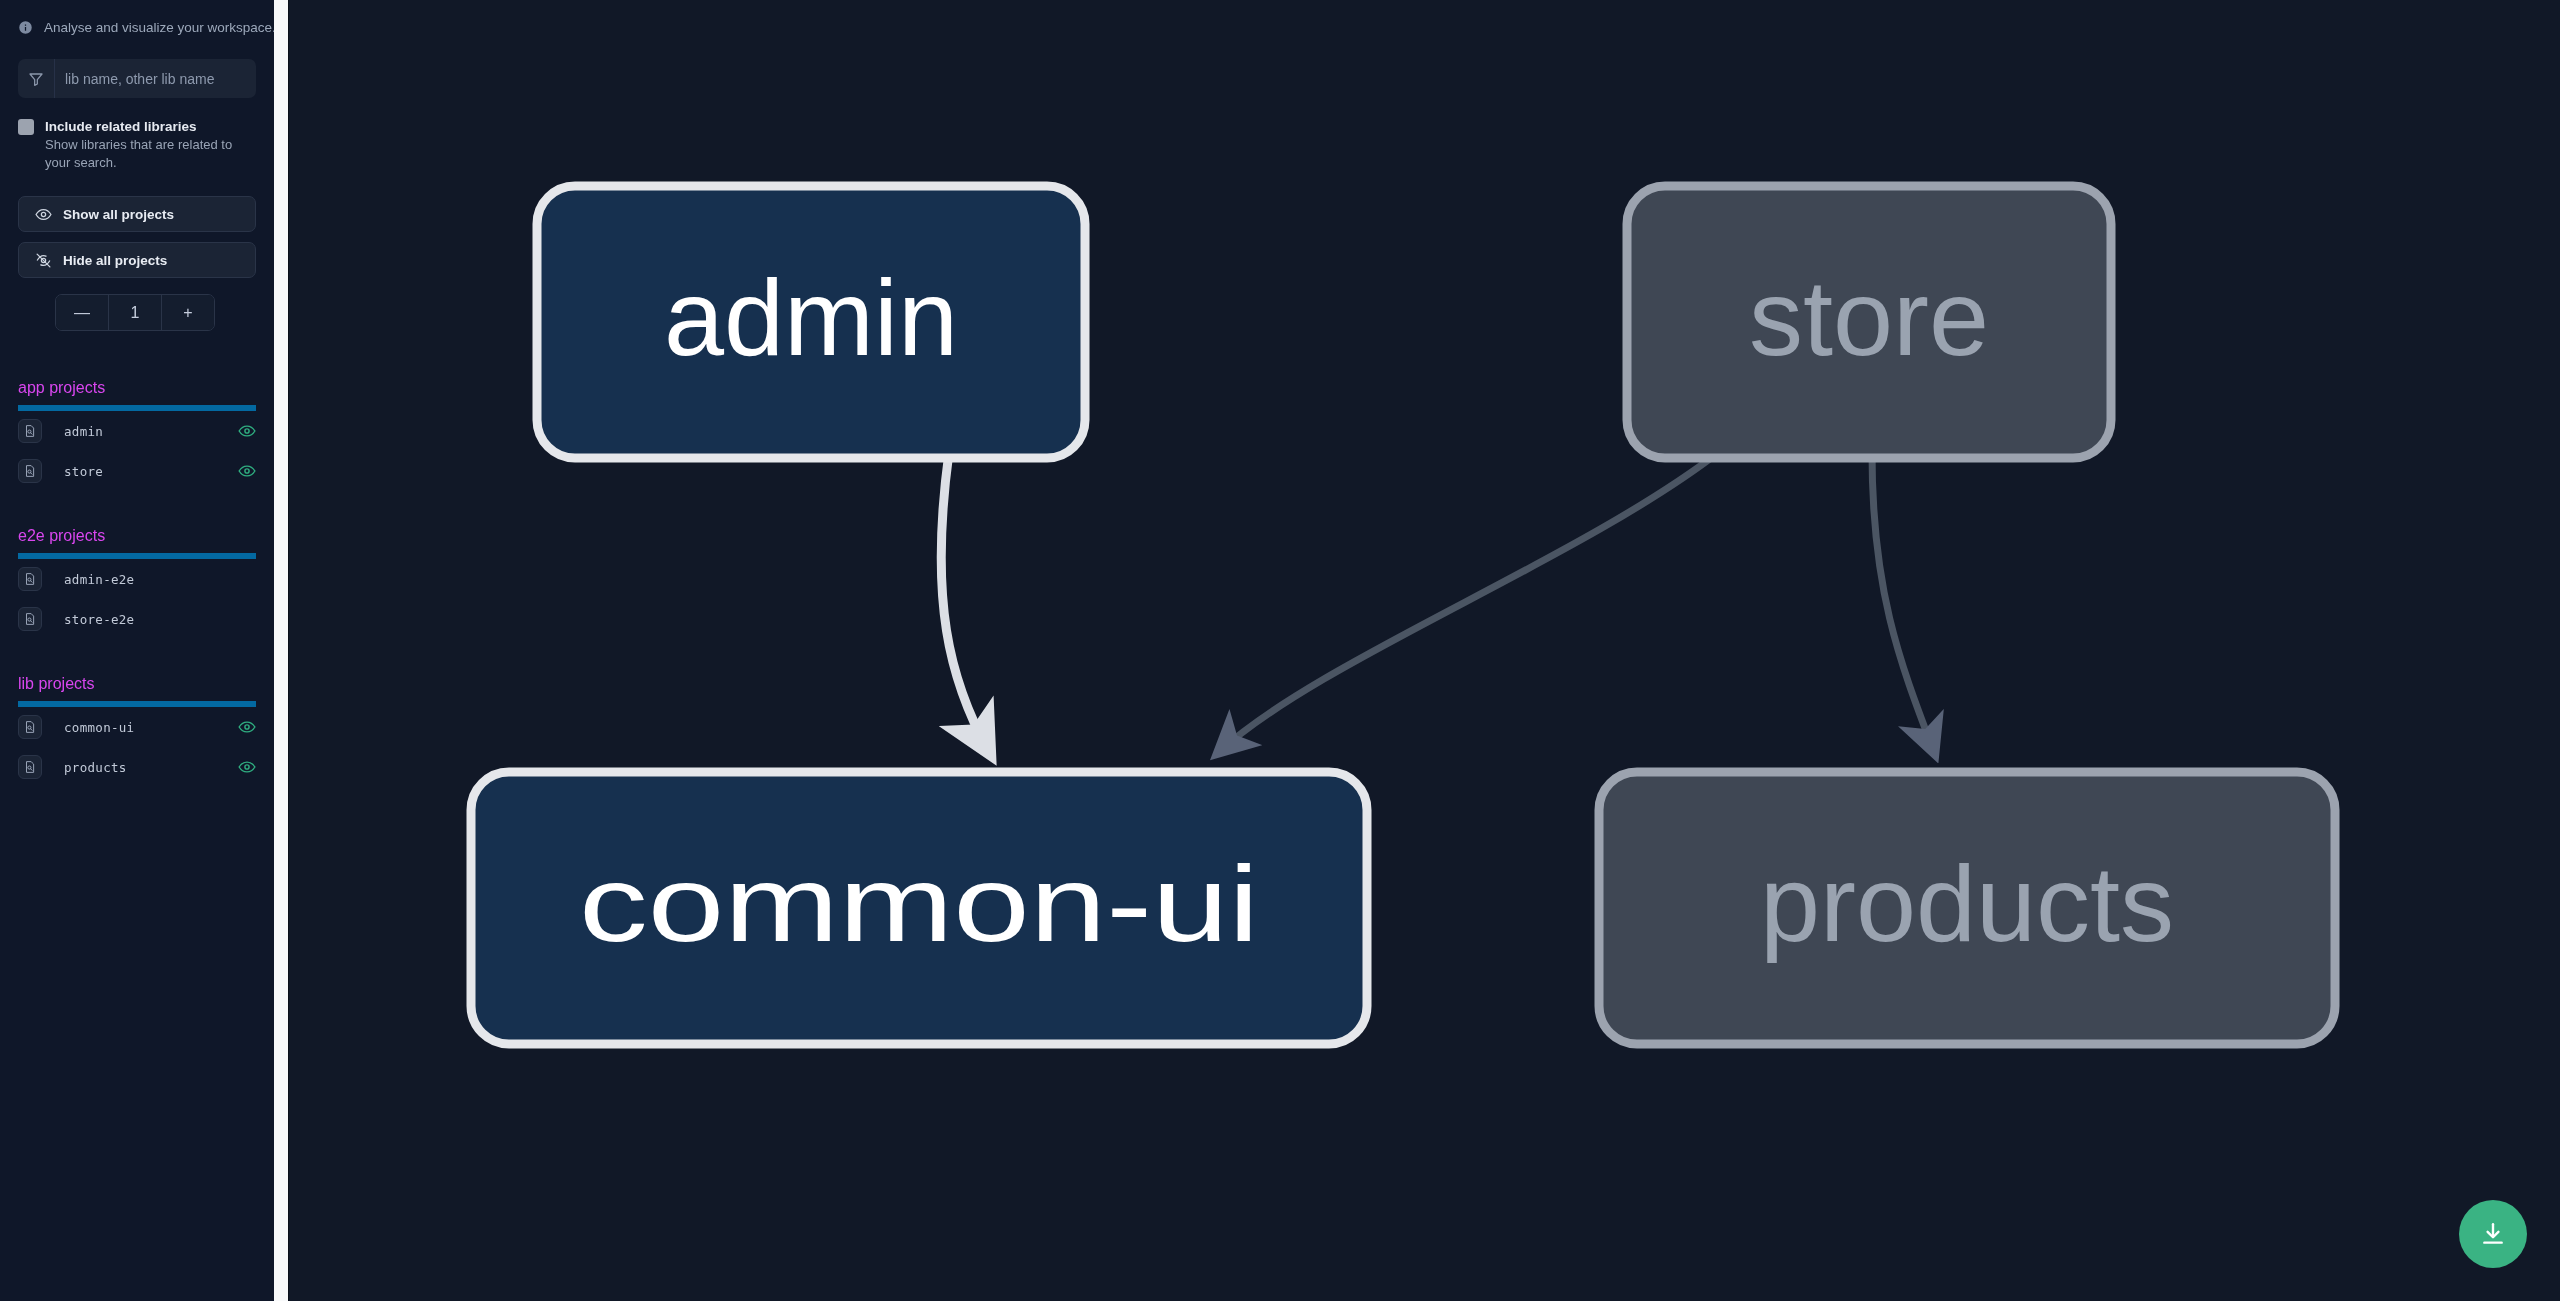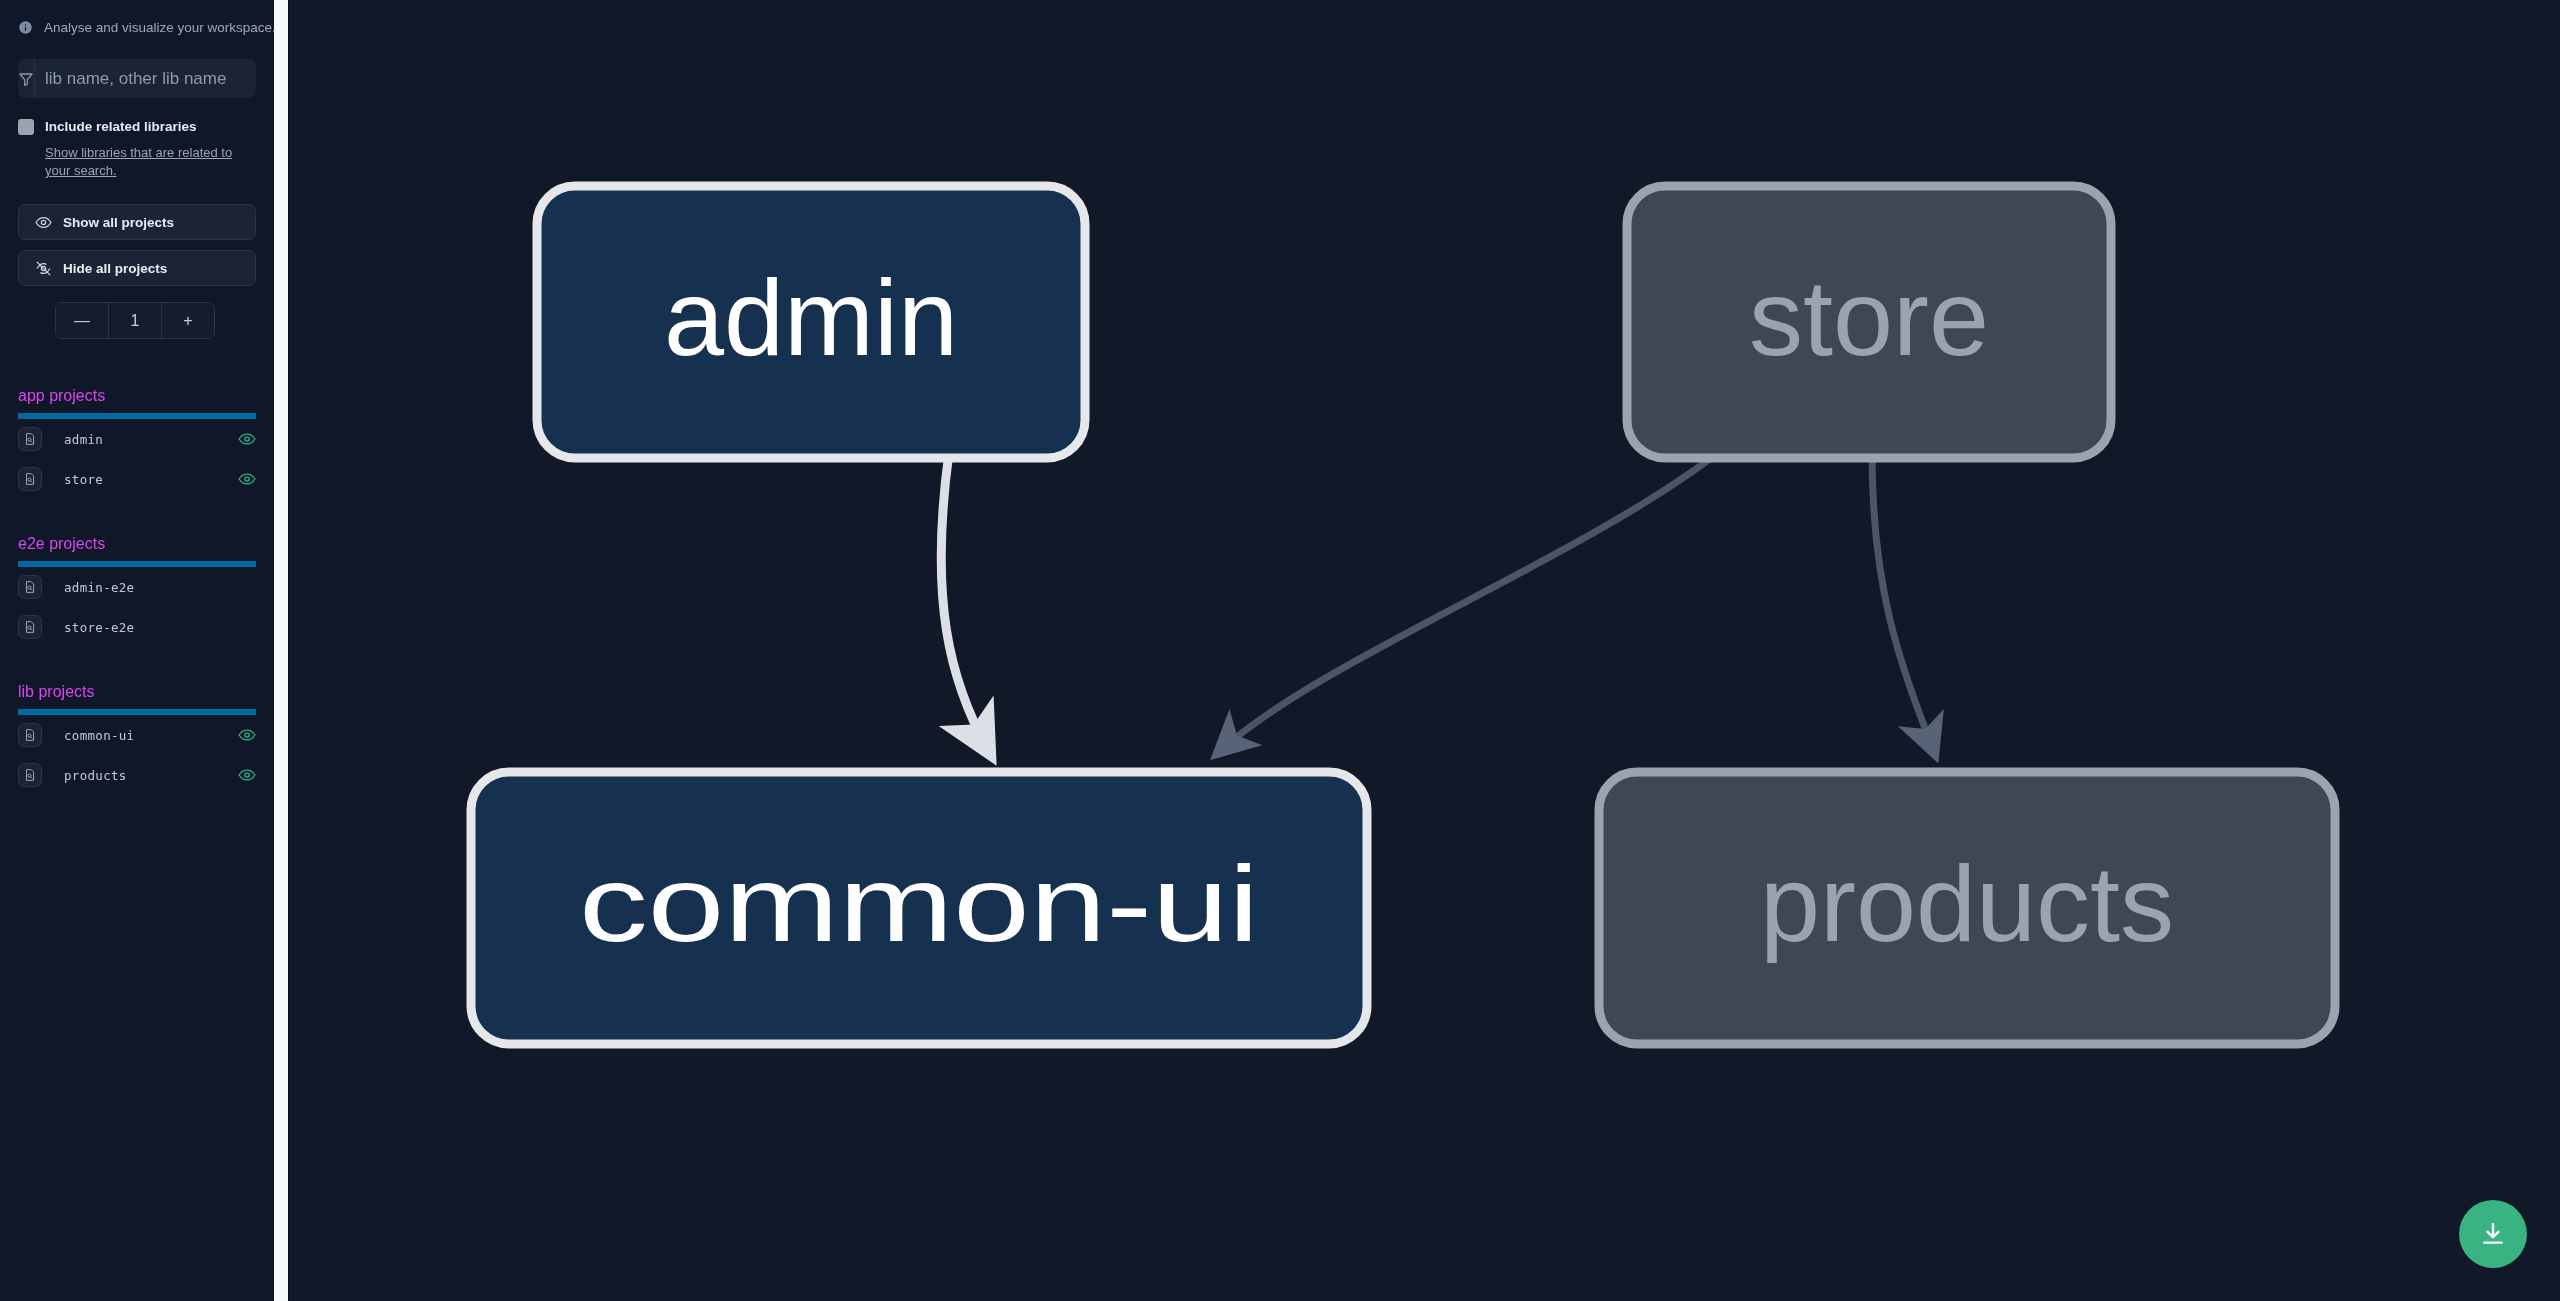--- a/index.html
+++ b/index.html
@@ -101,21 +101,21 @@
     color: #8b97ab;
   }
   .search-icon-box svg { width: 16px; height: 16px; display: block; }
   .search-input {
     flex: 1;
     background: transparent;
     border: none;
     outline: none;
     color: #d4dae4;
     font-family: "Liberation Sans", sans-serif;
-    font-size: 17px;
+    font-size: 14px;
     padding: 0 10px;
   }
   .search-input::placeholder { color: #8e9aae; }
 
   
   .check-row {
     display: flex;
     align-items: flex-start;
     gap: 11px;
     padding: 0 18px;
@@ -145,22 +145,21 @@
   .check-title {
     color: #e6eaf1;
     font-size: 13.5px;
     font-weight: bold;
     line-height: 17px;
   }
   .check-desc {
     color: #99a4b6;
     font-size: 13px;
     line-height: 18px;
-    margin-top: 9px;
-    text-decoration: underline;
+    margin-top: 1px;
   }
 
   
   .btn {
     margin: 0 18px;
     height: 36px;
     background: #1b2435;
     border: 1px solid #2a3448;
     border-radius: 7px;
     display: flex;

